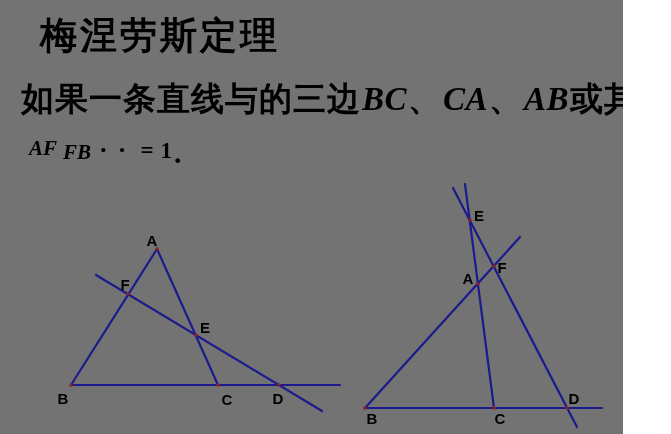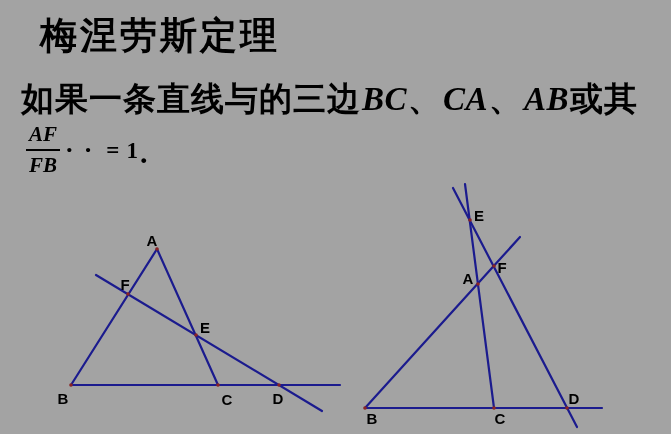--- a/index.html
+++ b/index.html
@@ -1,21 +1,21 @@
 <!DOCTYPE html>
 <html><head>
 <meta charset="utf-8">
 <style>
   * { box-sizing: border-box; }
   html, body { margin: 0; padding: 0; }
   .slide {
     position: relative;
-    width: 671px;
+    width: 623px;
     height: 434px;
-    background: #a3a3a3;
+    background: #737373;
     overflow: hidden;
     color: #000;
     font-family: "Liberation Serif", "DejaVu Serif", serif;
   }
   .title {
     position: absolute;
     left: 40px;
     top: 17px;
     margin: 0;
     font-family: "Liberation Serif", "DejaVu Serif", serif;
@@ -51,21 +51,21 @@
   }
   .formula {
     display: inline-flex;
     align-items: center;
     margin-left: 5px;
     letter-spacing: 0;
     font-weight: normal;
   }
   .frac {
     display: inline-flex;
-    flex-direction: column;
+    flex-direction: row;
     align-items: center;
     font-style: italic;
     font-weight: 600;
     font-size: 21px;
     line-height: 1;
   }
   .frac .num { padding: 0 3px 4px 3px; }
   .frac .den { padding: 4px 3px 0 3px; }
   .frac .bar { width: 100%; height: 2px; background: #000; }
   .mdot {

